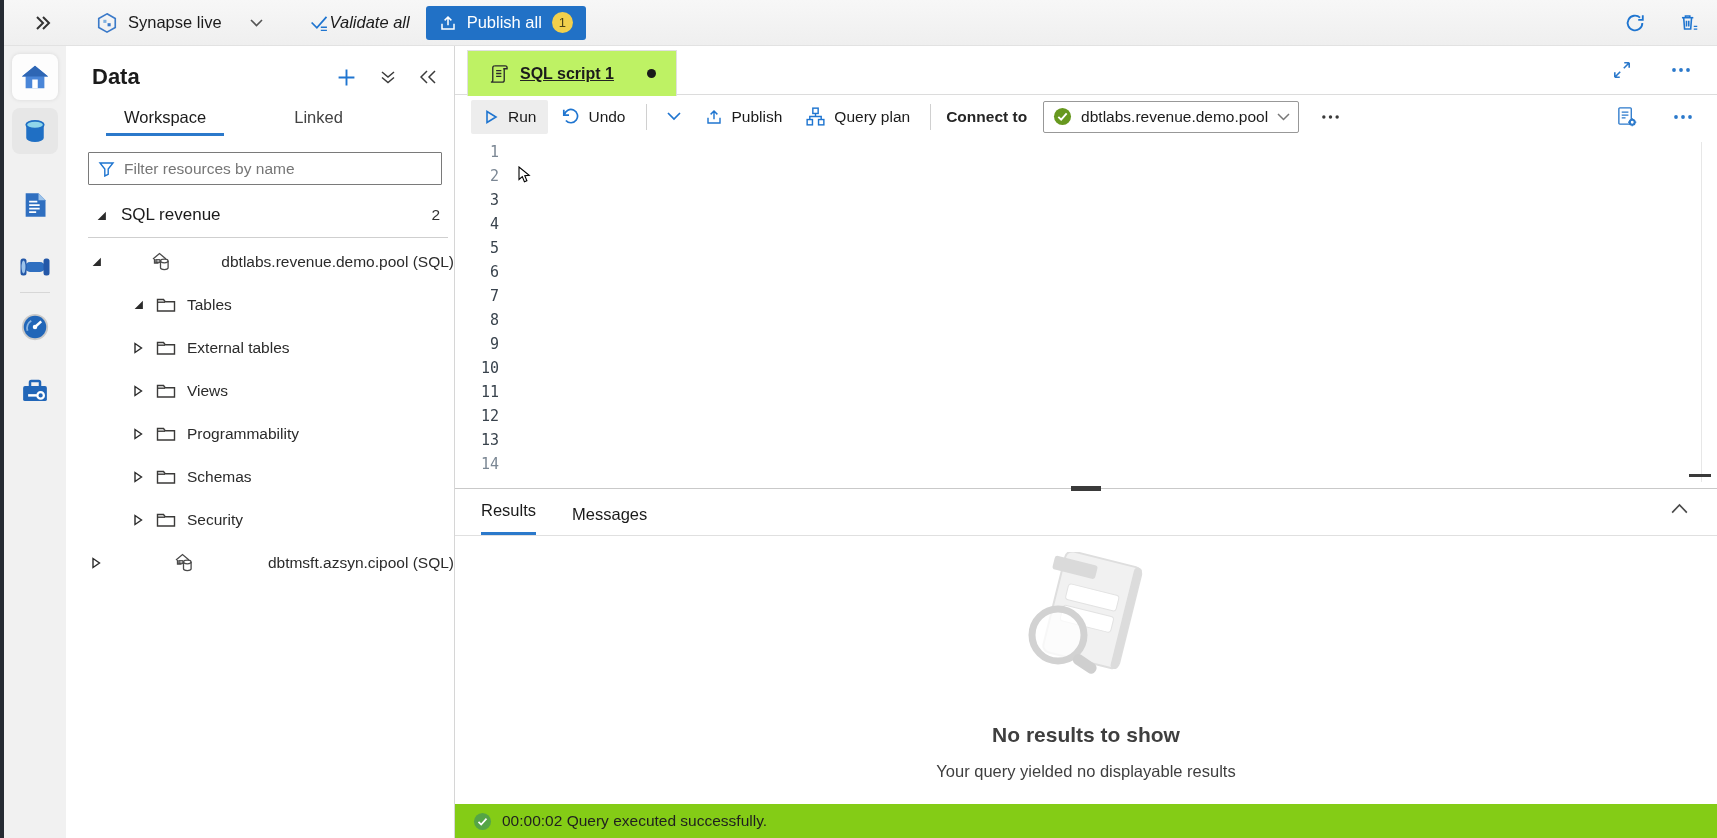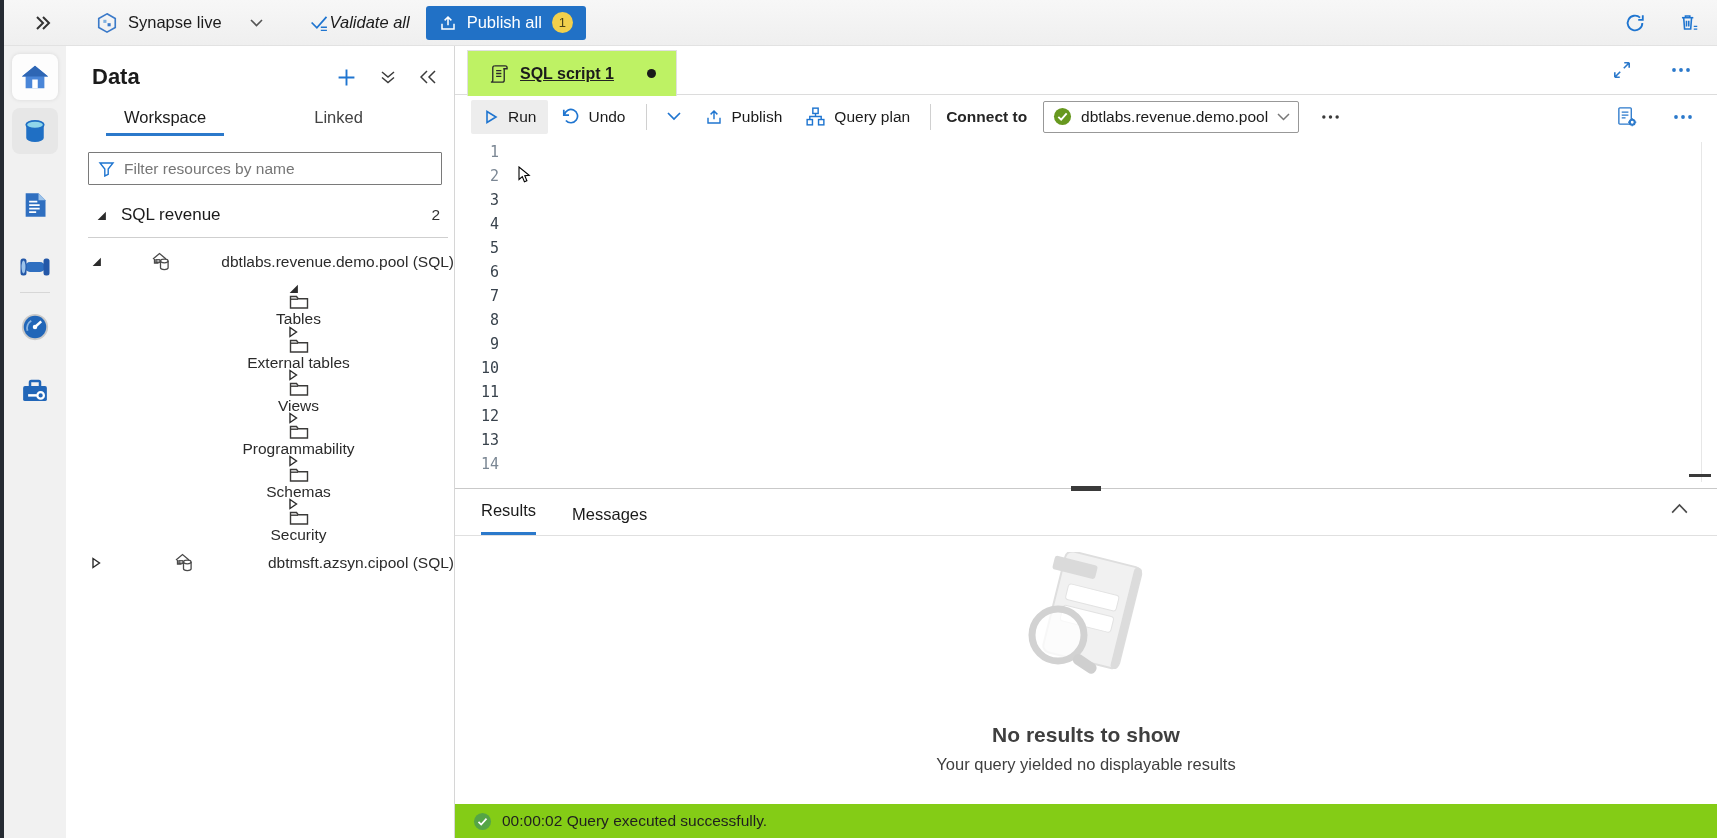--- a/index.html
+++ b/index.html
@@ -30,34 +30,34 @@
   .rail-item.card { background:#fdfdfd; box-shadow:0 0 4px rgba(0,0,0,.10); }
   .rail-item.selected { background:#e7e7e7; }
   .rail-divider { position:absolute; left:16px; top:246px; width:30px; height:1px; background:#d7d7d7; }
 
   
   .panel { position:absolute; left:66px; top:46px; width:389px; height:792px; background:#fff;
            border-right:1px solid #d6d6d6; z-index:5; }
   .panel-header { display:flex; align-items:center; padding:18px 18px 0 26px; }
   .panel-title { font-size:22px; font-weight:700; color:#1b1b1b; flex:1; }
   .panel-header-icons { display:flex; align-items:center; gap:24px; }
-  .panel-tabs { display:flex; padding-left:40px; gap:72px; margin-top:12px; }
+  .panel-tabs { display:flex; padding-left:40px; gap:52px; margin-top:12px; }
   .panel-tab { font-size:16.5px; color:#1b1b1b; padding:6px 18px 9px 18px; position:relative; }
   .panel-tab.inactive { color:#424242; }
   .panel-tab.active::after { content:""; position:absolute; left:0; right:0; bottom:0; height:3px; background:#2b79cb; }
   .filter-box { margin:16px 12px 6px 22px; border:1px solid #7a7a7a; border-radius:1px; height:33px;
                 display:flex; align-items:center; gap:9px; padding:0 9px; background:#fff; }
   .filter-ph { color:#767676; font-size:15.5px; }
   .tree-section { display:flex; align-items:center; height:40px; margin-top:10px; padding:0 14px 0 30px; }
   .tree-section .tlabel { font-size:17px; color:#1b1b1b; margin-left:14px; flex:1; }
   .tree-section .count { font-size:15.5px; color:#333; }
   .section-divider { height:1px; background:#cfcfcf; margin:2px 6px 2px 22px; }
   .tree-row { display:flex; align-items:center; height:43px; font-size:15.5px; color:#2b2b2b; }
   .tree-row.lvl1 { padding-left:24px;justify-content:space-between; }
-  .tree-row.lvl2 { padding-left:66px;flex-direction:column; }
+  .tree-row.lvl2 { padding-left:66px; }
   .tree-row .tri { width:12px; display:grid; place-items:center; }
   .tree-row .ticon { margin-left:12px; display:grid; place-items:center; }
   .tree-row .tlabel { margin-left:11px; white-space:nowrap; }
 
   
   .main { position:absolute; left:455px; top:46px; right:0; bottom:0; background:#fff; }
   .tabstrip { position:relative; height:49px; border-bottom:1px solid #dcdcdc; background:#fff; }
   .doc-tab { position:absolute; left:12px; top:4px; height:46px; background:#bef264; display:flex; align-items:center;
              gap:11px; padding:0 20px; border:1px solid #e0e0e0; border-bottom:none; z-index:2;text-decoration:underline; }
   .doc-tab-title { font-size:16px; font-weight:700; color:#1b1b1b; }
@@ -87,21 +87,21 @@
   
   .results { position:absolute; left:0; right:0; top:442px; bottom:34px; border-top:1px solid #c9c9c9; background:#fff; }
   .split-handle { position:absolute; top:-3px; left:50%; margin-left:-15px; width:30px; height:5px; background:#3a3a3a; }
   .res-tabs { height:47px; display:flex; align-items:flex-end; gap:36px; padding-left:26px;
               border-bottom:1px solid #e0e0e0; position:relative; }
   .res-tab { font-size:16.5px; color:#1b1b1b; padding-bottom:11px; }
   .res-tab.active { border-bottom:3px solid #2b79cb; padding-bottom:12px; }
   .res-collapse { position:absolute; right:28px; top:14px; }
   .empty-state { text-align:center; margin-top:16px; }
   .empty-title { margin-top:26px; font-size:21px; font-weight:700; color:#3f3f3f; }
-  .empty-sub { margin-top:8px; font-size:16.5px; color:#3f3f3f; }
+  .empty-sub { margin-top:15px; font-size:16.5px; color:#3f3f3f; }
 
   
   .statusbar { position:absolute; left:0; right:0; bottom:0; height:34px; background:#84cc16;
                display:flex; align-items:center; gap:10px; padding-left:18px; font-size:15.5px; color:#1f1f1f; }
 </style>
 </head>
 <body>
 
 <div class="app">
   <div class="left-strip"></div>

